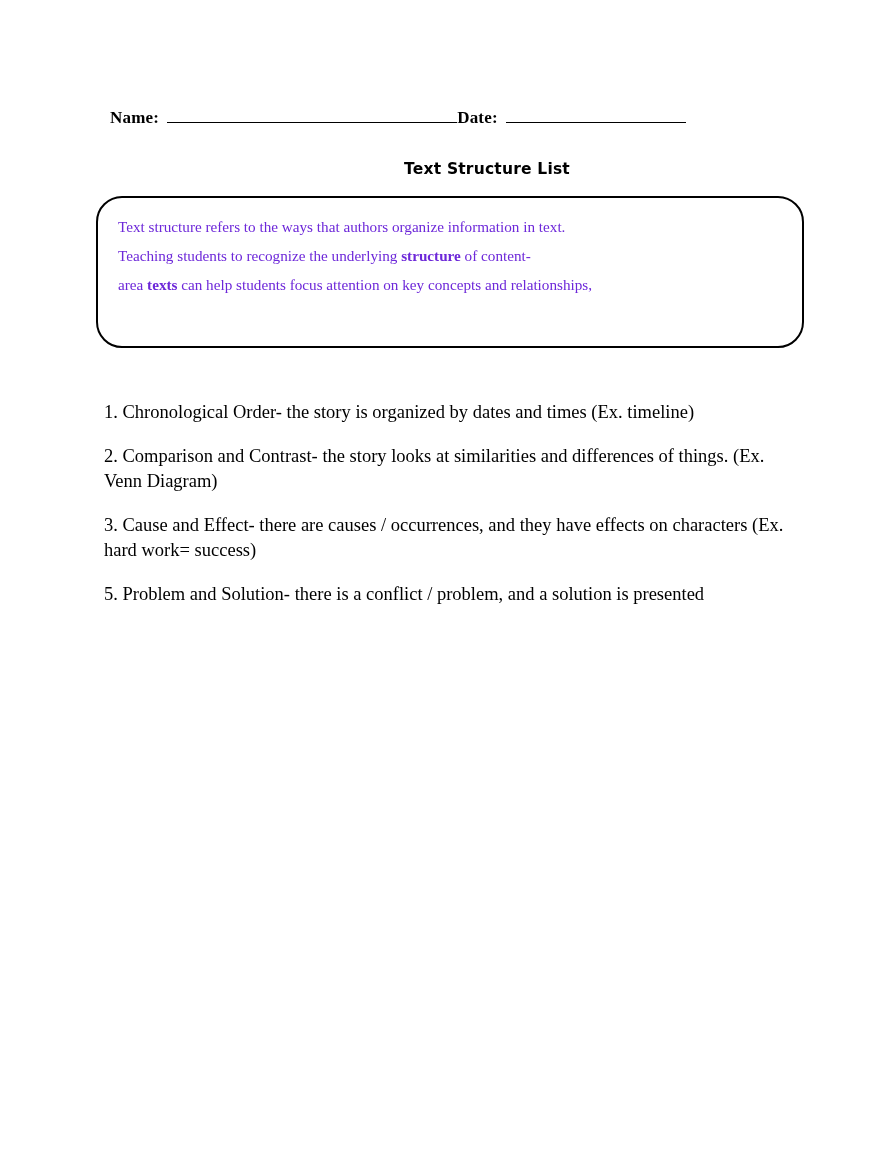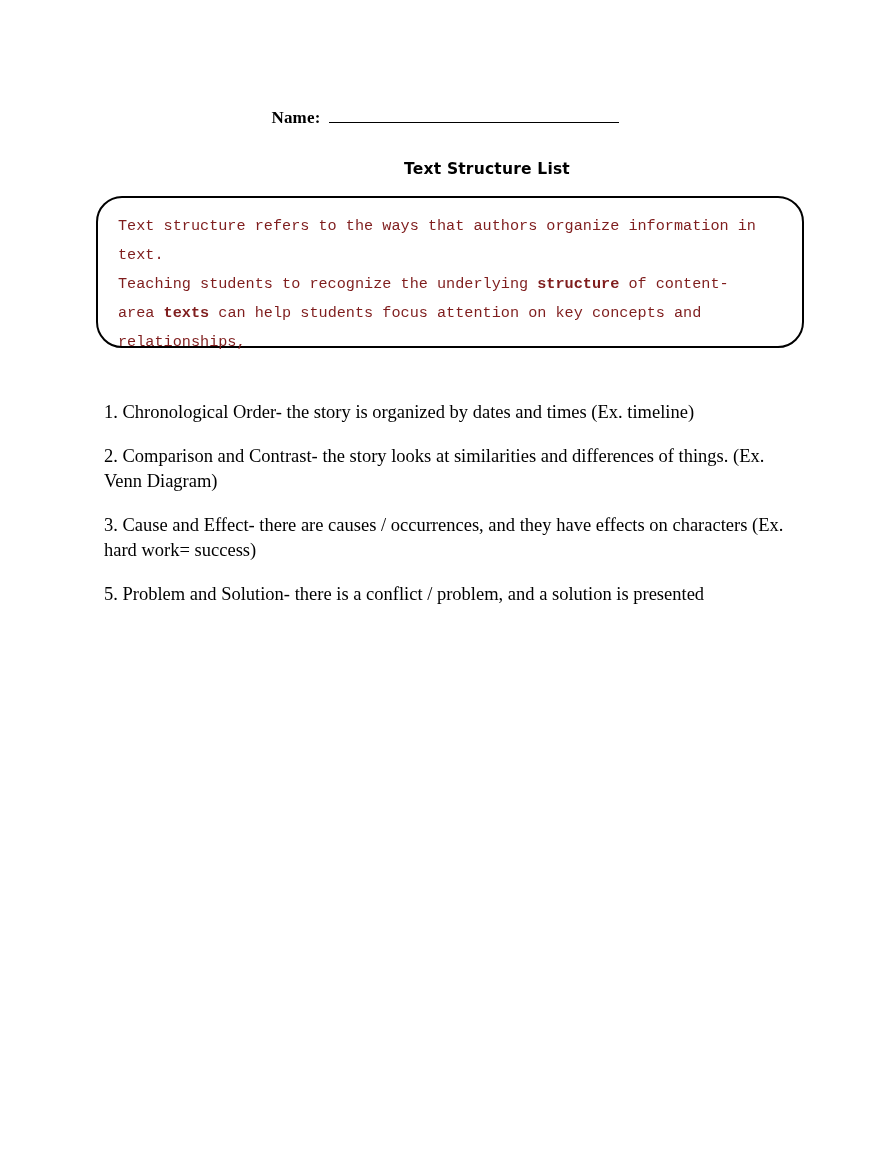--- a/index.html
+++ b/index.html
@@ -22,21 +22,21 @@
   }
 
   
   .header-row {
     position: absolute;
     top: 108px;
     left: 110px;
     width: 670px;
     display: flex;
     align-items: baseline;
-    justify-content: center;
+    justify-content: flex-start;
     font-family: "Liberation Serif", serif;
     font-weight: bold;
     font-size: 17px;
   }
   .field {
     display: flex;
     align-items: baseline;
     white-space: nowrap;
   }
   .field-label {
@@ -74,24 +74,24 @@
     left: 96px;
     width: 708px;
     height: 152px;
     box-sizing: border-box;
     border: 2px solid #000;
     border-radius: 26px;
     background: #ffffff;
     padding: 14px 20px 0 20px;
   }
   .info-text {
-    font-family: Liberation Mono, monospace;
+    font-family: Liberation Serif, serif;
     font-size: 15.2px;
     line-height: 29px;
-    color: #7f1d1d;
+    color: #6d28d9;
   }
   .info-text b {
     font-weight: bold;
     margin-top: 38px;
   }
 
   
   .list {
     position: absolute;
     top: 378px;
@@ -110,20 +110,24 @@
 </head>
 <body>
 
 <div class="page">
 
   <div class="header-row">
     <div class="field">
       <span class="field-label">Name:</span>
       <span class="field-line name-line"></span>
     </div>
+    <div class="field">
+      <span class="field-label">Date:</span>
+      <span class="field-line date-line"></span>
+    </div>
   </div>
 
   <div class="doc-title">Text Structure List</div>
 
   <div class="info-box">
     <div class="info-text">
       <div>Text structure refers to the ways that authors organize information in text.</div>
       <div><span>Teaching students to recognize the underlying </span><b>structure</b><span> of content-</span></div>
       <div><span>area </span><b>texts</b><span> can help students focus attention on key concepts and relationships,</span></div>
     </div>

